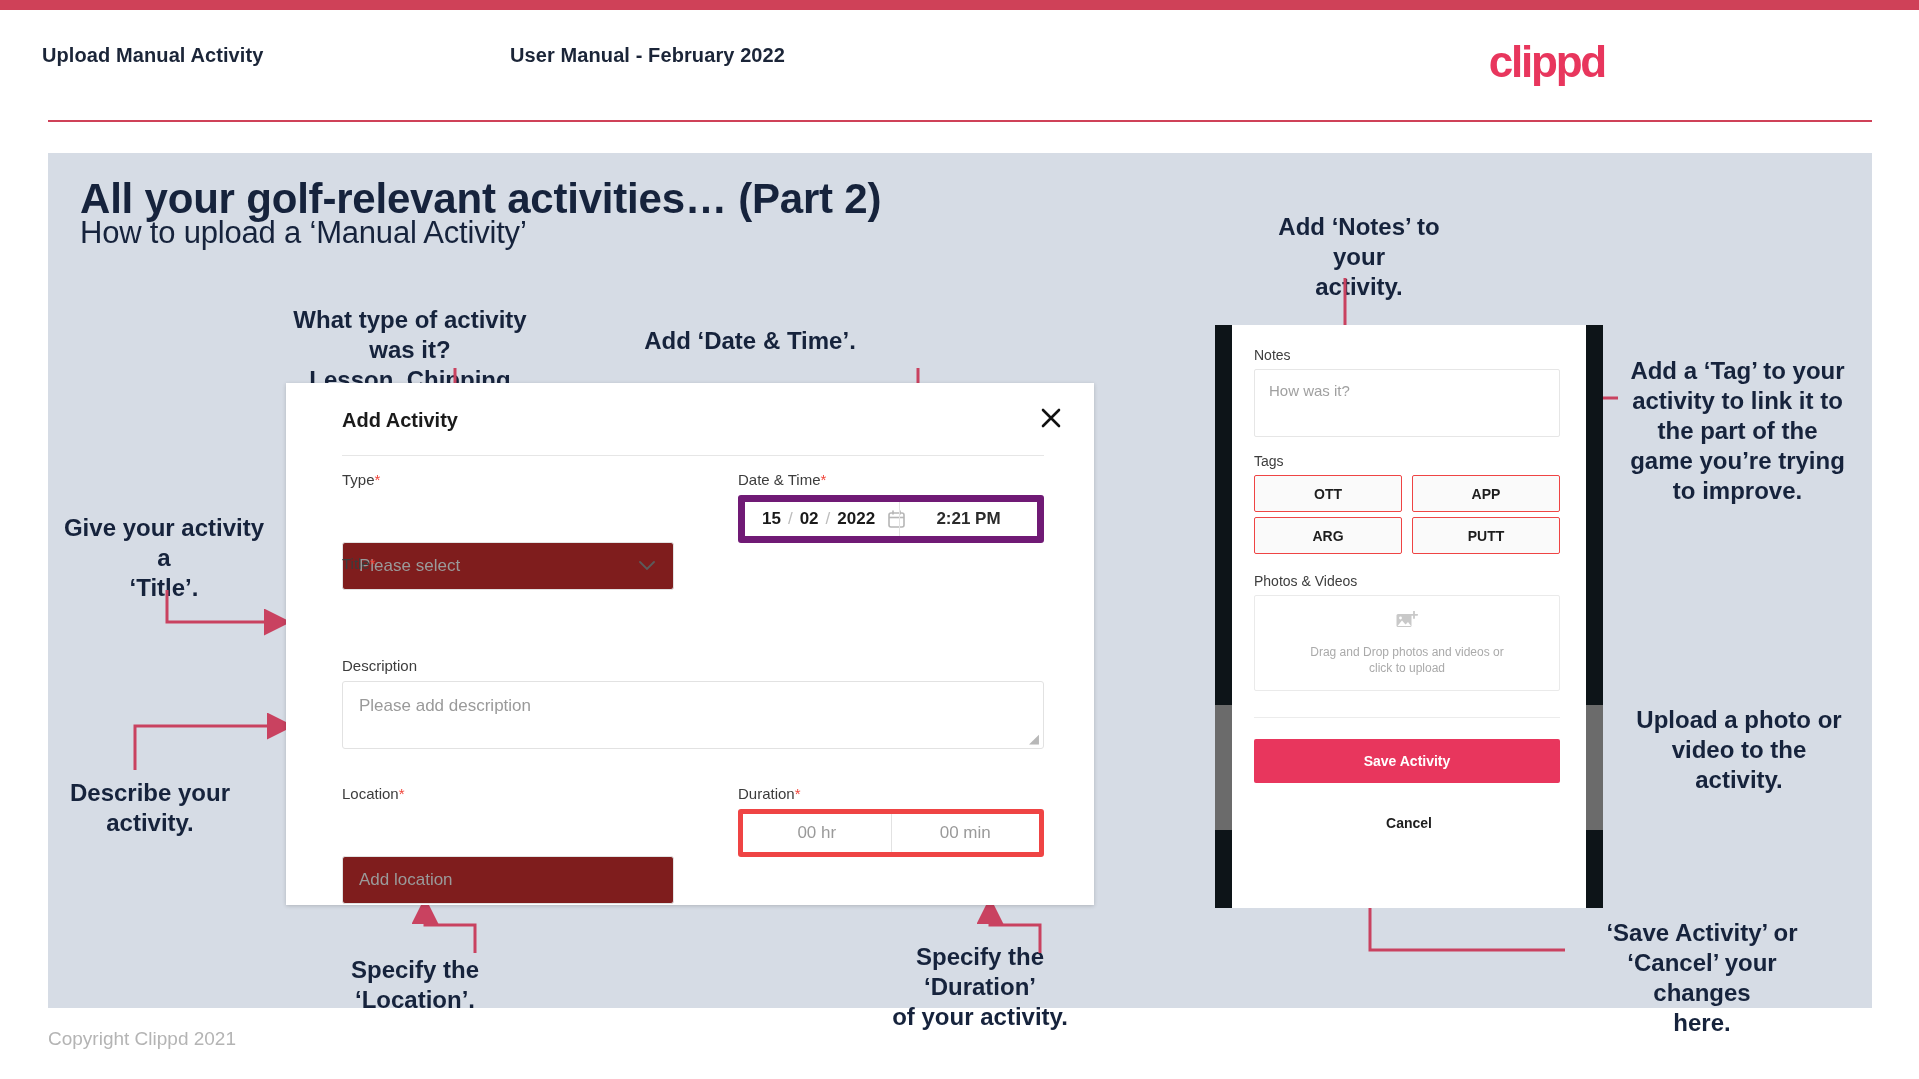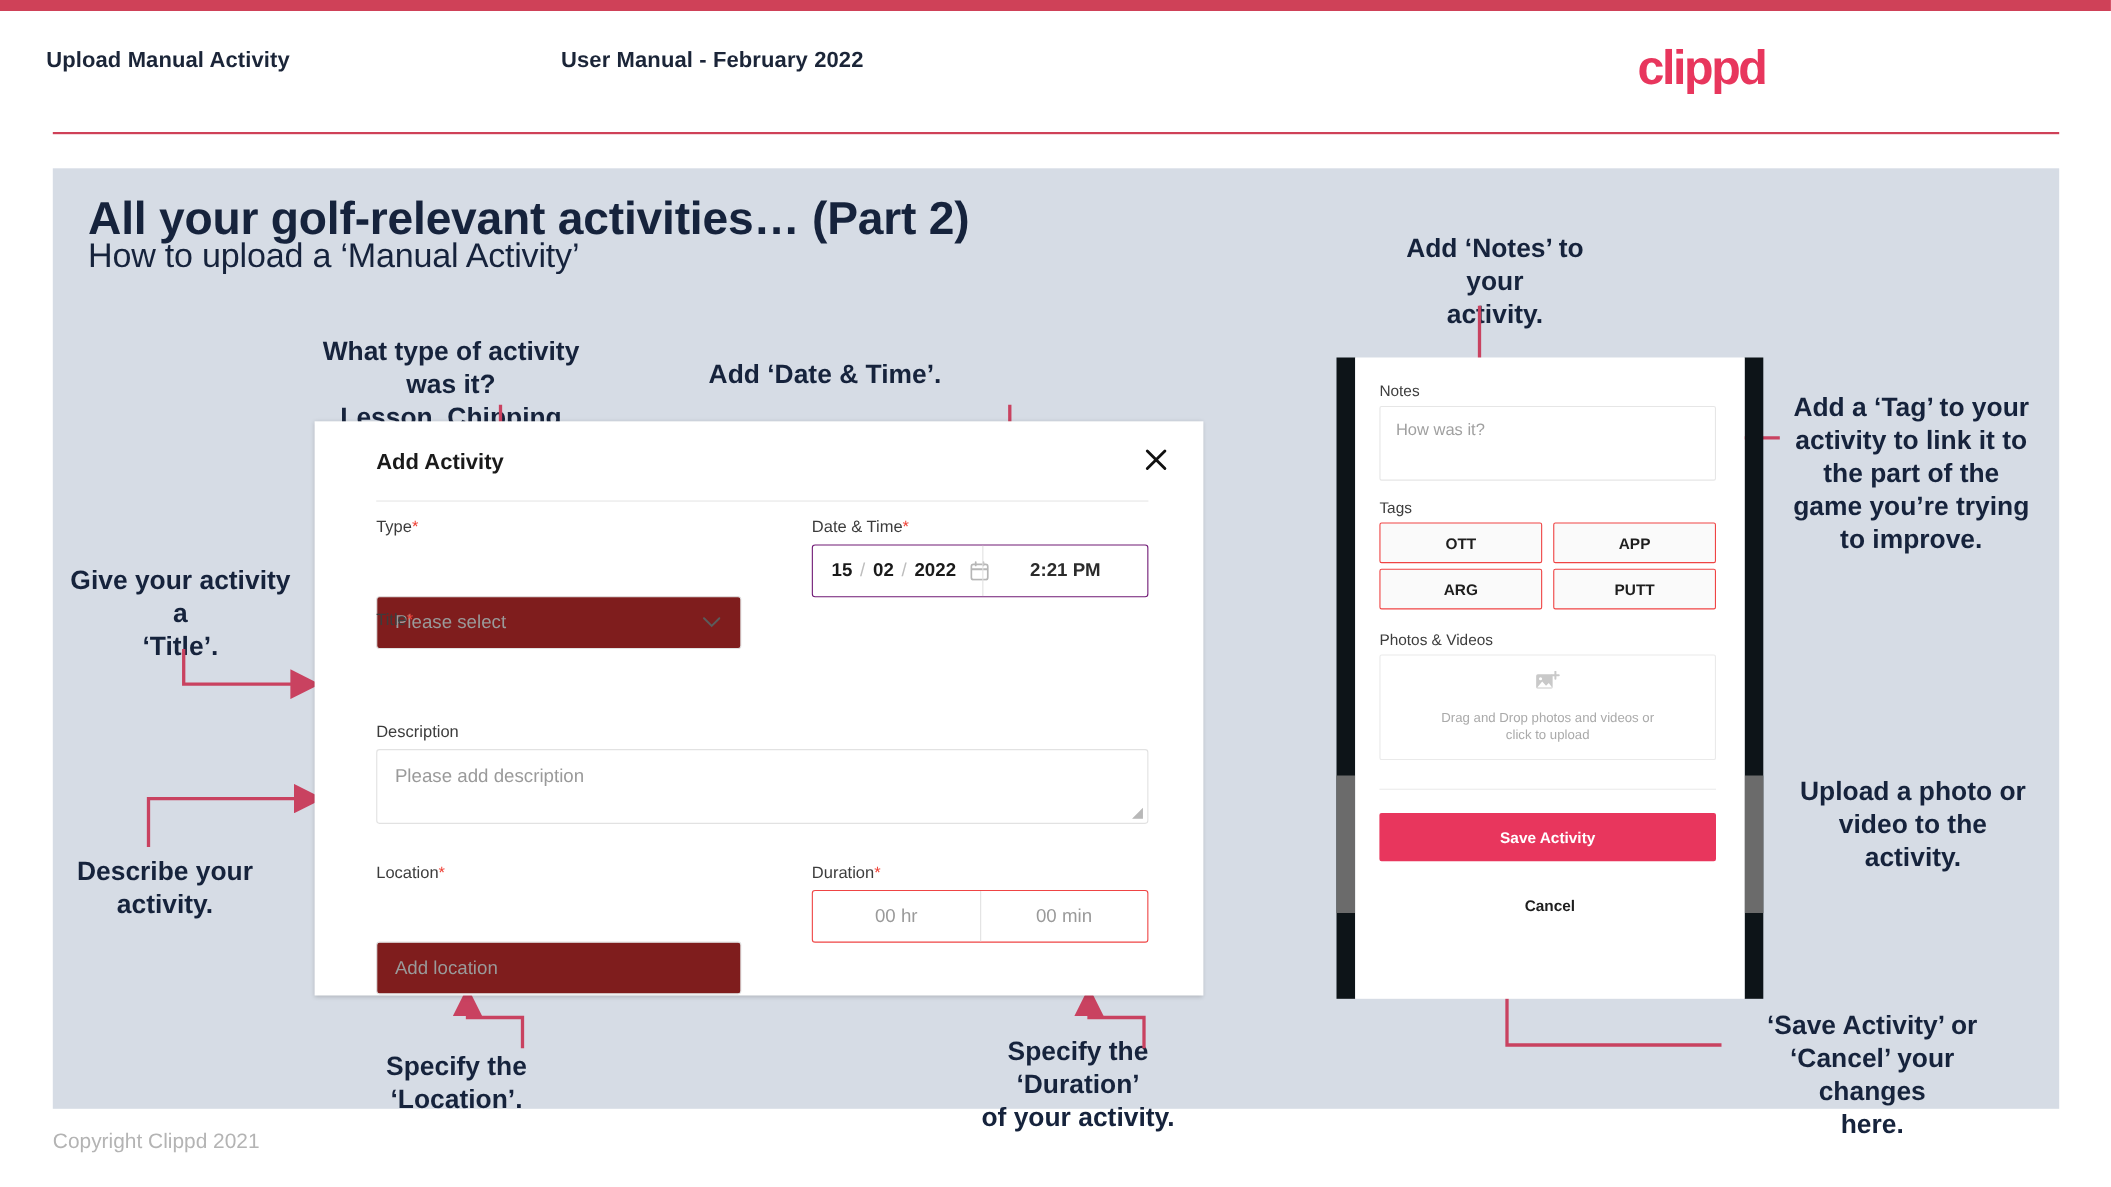--- a/index.html
+++ b/index.html
@@ -94,35 +94,35 @@
     padding: 14px 0 0 16px;
   }
   .resize-grip {
     position:absolute; right:4px; bottom:2px; font-size: 13px; color:#b8b8b8;
     transform: rotate(0deg);
   }
   .chev {
     position:absolute; right: 18px; top: 50%; transform: translateY(-50%);
   }
   .dt-wrap {
-    position:absolute; display:flex; border:1px solid #701a75; border-radius:3px;
+    position:absolute; display:flex; border:7px solid #701a75; border-radius:3px;
     background:#fff; overflow:hidden;
   }
   .dt-date {
     width: 154px; display:flex; align-items:center; gap: 7px;
     font-size: 17px; color:#1a1a1a; font-weight:700; padding-left: 17px;
   }
   .dt-date .sep { color:#bdbdbd; font-weight:400; }
   .dt-sep-v { width:1px; background:#e2e2e2; }
   .dt-time {
     flex:1; display:flex; align-items:center; justify-content:center;
     font-size:17px; color:#2b2b2b; font-weight:700;
   }
   .dur-wrap {
-    position:absolute; display:flex; border:1px solid #ef4444; border-radius:3px;
+    position:absolute; display:flex; border:5px solid #ef4444; border-radius:3px;
     background:#fff; overflow:hidden;
   }
   .dur-cell {
     flex:1; display:flex; align-items:center; justify-content:center;
     font-size:17px; color:#9a9a9a;
   }
 
   
   .phone {
     position:absolute; left: 1215px; top: 325px; width: 388px; height: 583px;

